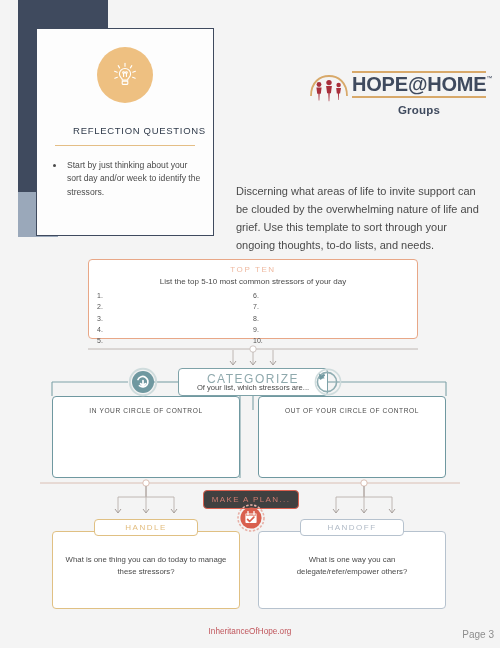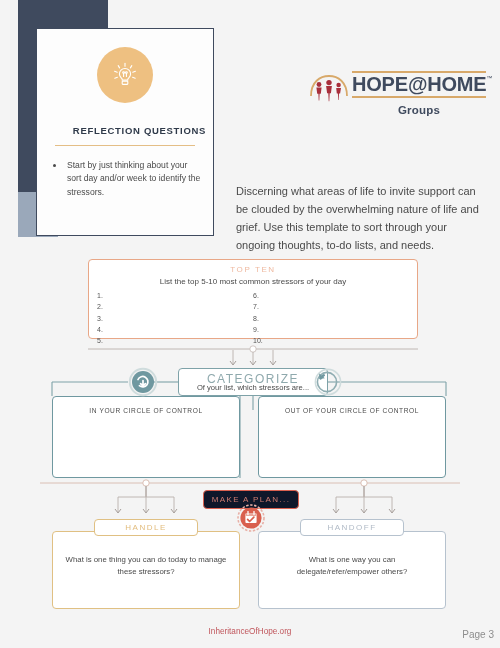--- a/index.html
+++ b/index.html
@@ -34,21 +34,21 @@
   .bulb-wrap {
     position: absolute; left: 50%; top: 18px; transform: translateX(-50%);
     width: 56px; height: 56px; border-radius: 50%;
     background: #eec081;
     display: flex; align-items: center; justify-content: center;
   }
   .bulb-wrap svg { display: block; }
   .reflect-title {
     position: absolute; left: 0; right: 0; top: 96px;
     text-align: center;
-    font-size: 9.5px; font-weight: bold; letter-spacing: 0.7px;
+    font-size: 9.5px; font-weight: normal; letter-spacing: 0.7px;
     color: #2f3a4a;
     padding-left: 29px;
   }
   .reflect-rule {
     position: absolute; left: 18px; right: 18px; top: 116px;
     height: 1.2px; background: #e4be86;
   }
   .reflect-list {
     position: absolute; left: 16px; right: 12px; top: 130px;
     font-size: 8.6px; line-height: 1.55; color: #4a4a4a;
@@ -168,21 +168,21 @@
     background: #ffffff; border-radius: 4px;
     display: flex; align-items: center; justify-content: center;
     font-size: 8px; letter-spacing: 1.5px; z-index: 6;
   }
   .tag-handle { left: 94px; border: 1.2px solid #e0c083; color: #e2bc7d; }
   .tag-handoff { left: 300px; border: 1.2px solid #b6c2ce; color: #b0bac6; }
 
   
   .plan {
     position: absolute; left: 203px; top: 240px; width: 96px; height: 19px;
-    border: 1.3px solid #d9604f; border-radius: 4px; background: #0f172a;
+    border: 1.3px solid #d9604f; border-radius: 4px; background: #404040;
     display: flex; align-items: center; justify-content: center;
     font-size: 8px; letter-spacing: 1.4px; color: #cf7c70; z-index: 6;
   }
   .plan-badge {
     position: absolute; left: 237px; top: 254px; width: 28px; height: 28px;
     z-index: 7;
   }
 
   
   .conn { position: absolute; left: 0; top: 0; width: 500px; height: 370px; pointer-events: none; }

